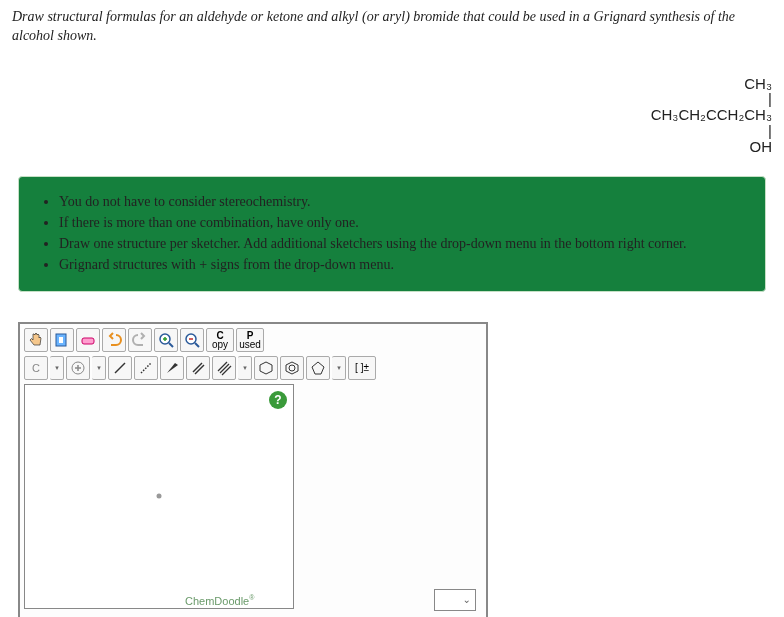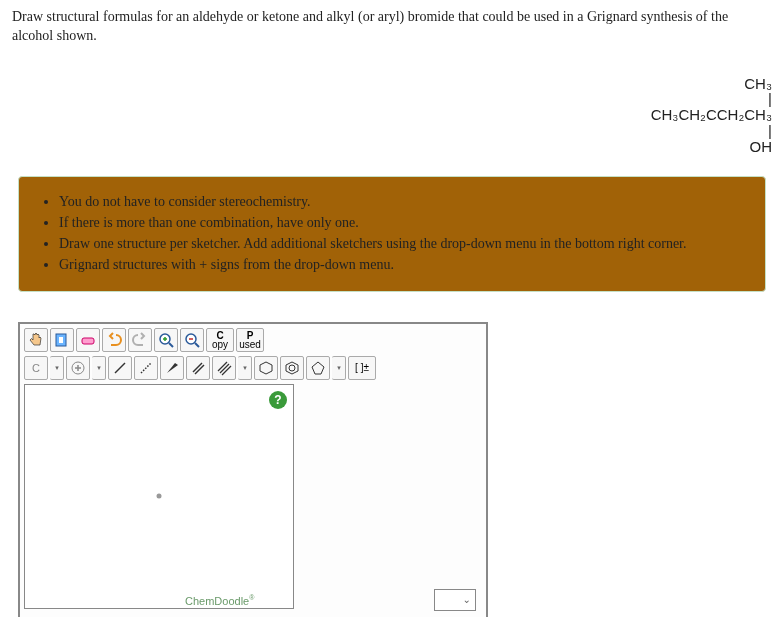--- a/index.html
+++ b/index.html
@@ -5,32 +5,32 @@
   * { box-sizing: border-box; }
   body {
     margin: 0;
     padding: 8px 12px;
     font-family: Georgia, 'Times New Roman', serif;
     font-size: 14px;
     color: #222;
     background: #fff;
     width: 784px;
   }
-  .question { margin-bottom: 14px; line-height: 1.35; }
+  .question { margin-bottom: 14px; line-height: 1.35; font-style: italic; }
   .structure {
     margin: 10px 0 22px 110px;
     font-family: Arial, sans-serif;
     font-size: 15px;
     line-height: 1.05;
     white-space: pre;
     text-align: right;
   }
   .hints {
     border: 1px solid #c5e0c5;
-    background: #a16207;
+    background: #15803d;
     border-radius: 4px;
     padding: 14px 20px;
     margin: 0 6px 30px 6px;
   }
   .hints ul { margin: 0; padding-left: 20px; }
   .hints li { margin: 2px 0; line-height: 1.35; }
   .sketcher {
     border: 2px solid #888;
     background: #fdfdfd;
     width: 470px;

